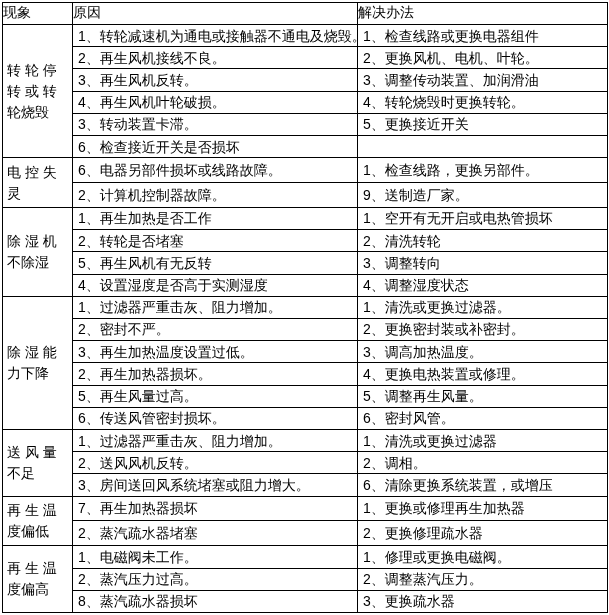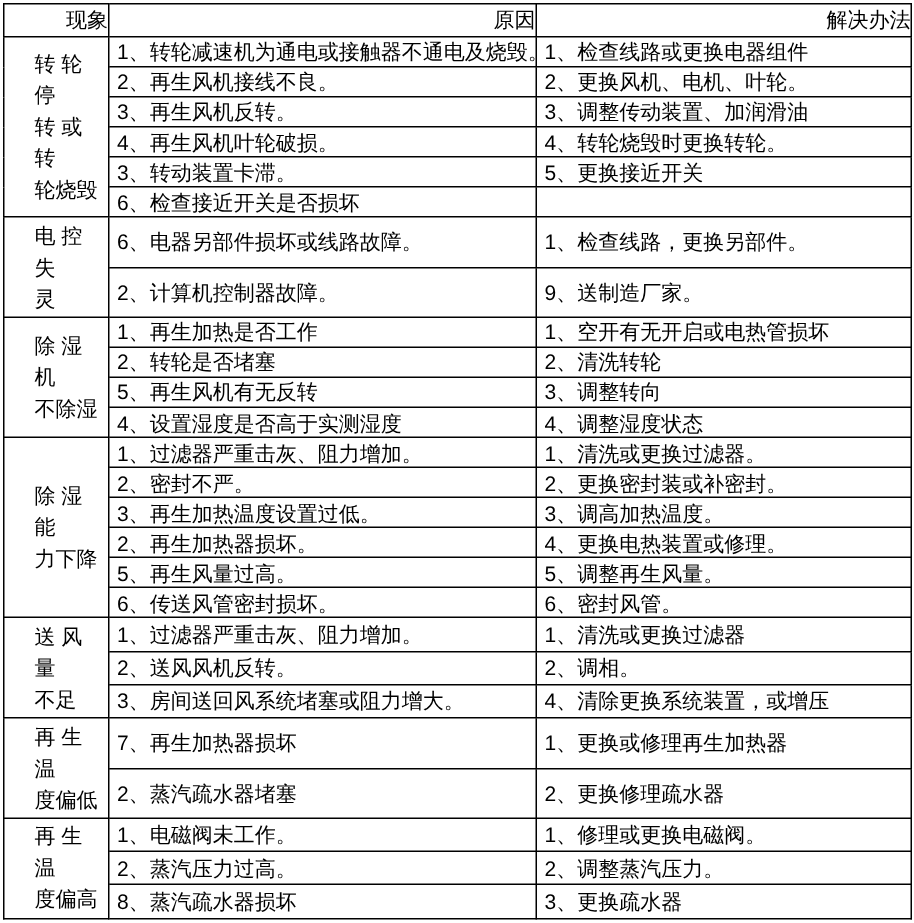--- a/index.html
+++ b/index.html
@@ -25,35 +25,36 @@
   .fault-table th,
   .fault-table td {
     border: 1px solid #000000;
     color: #000000;
     font-size: 14px;
     font-weight: normal;
     padding: 0;
     line-height: 1.3;
   }
   .fault-table th {
-    text-align: right;
+    text-align: left;
     vertical-align: middle;
     height: 21px;
+    font-family: Liberation Mono, monospace;
   }
   .fault-table td.text-cell {
     text-align: left;
     vertical-align: middle;
     padding-left: 5px;
     white-space: nowrap;
     overflow: hidden;
   }
   .fault-table td.phen-cell {
     text-align: left;
     vertical-align: middle;
-    padding-left: 20px;
+    padding-left: 4px;
     white-space: pre-line;
     line-height: 1.5;
     overflow: hidden;
   }
 </style>
 </head>
 <body>
 
 <table class="fault-table">
   <colgroup>
@@ -155,21 +156,21 @@
 不足</td>
         <td class="text-cell">1、过滤器严重击灰、阻力增加。</td>
         <td class="text-cell">1、清洗或更换过滤器</td>
       </tr>
       <tr>
         <td class="text-cell">2、送风风机反转。</td>
         <td class="text-cell">2、调相。</td>
       </tr>
       <tr>
         <td class="text-cell">3、房间送回风系统堵塞或阻力增大。</td>
-        <td class="text-cell">4、清除更换系统装置，或增压</td>
+        <td class="text-cell">6、清除更换系统装置，或增压</td>
       </tr>
       <tr>
         <td class="phen-cell" rowspan="2">再 生 温
 度偏低</td>
         <td class="text-cell">7、再生加热器损坏</td>
         <td class="text-cell">1、更换或修理再生加热器</td>
       </tr>
       <tr>
         <td class="text-cell">2、蒸汽疏水器堵塞</td>
         <td class="text-cell">2、更换修理疏水器</td>

